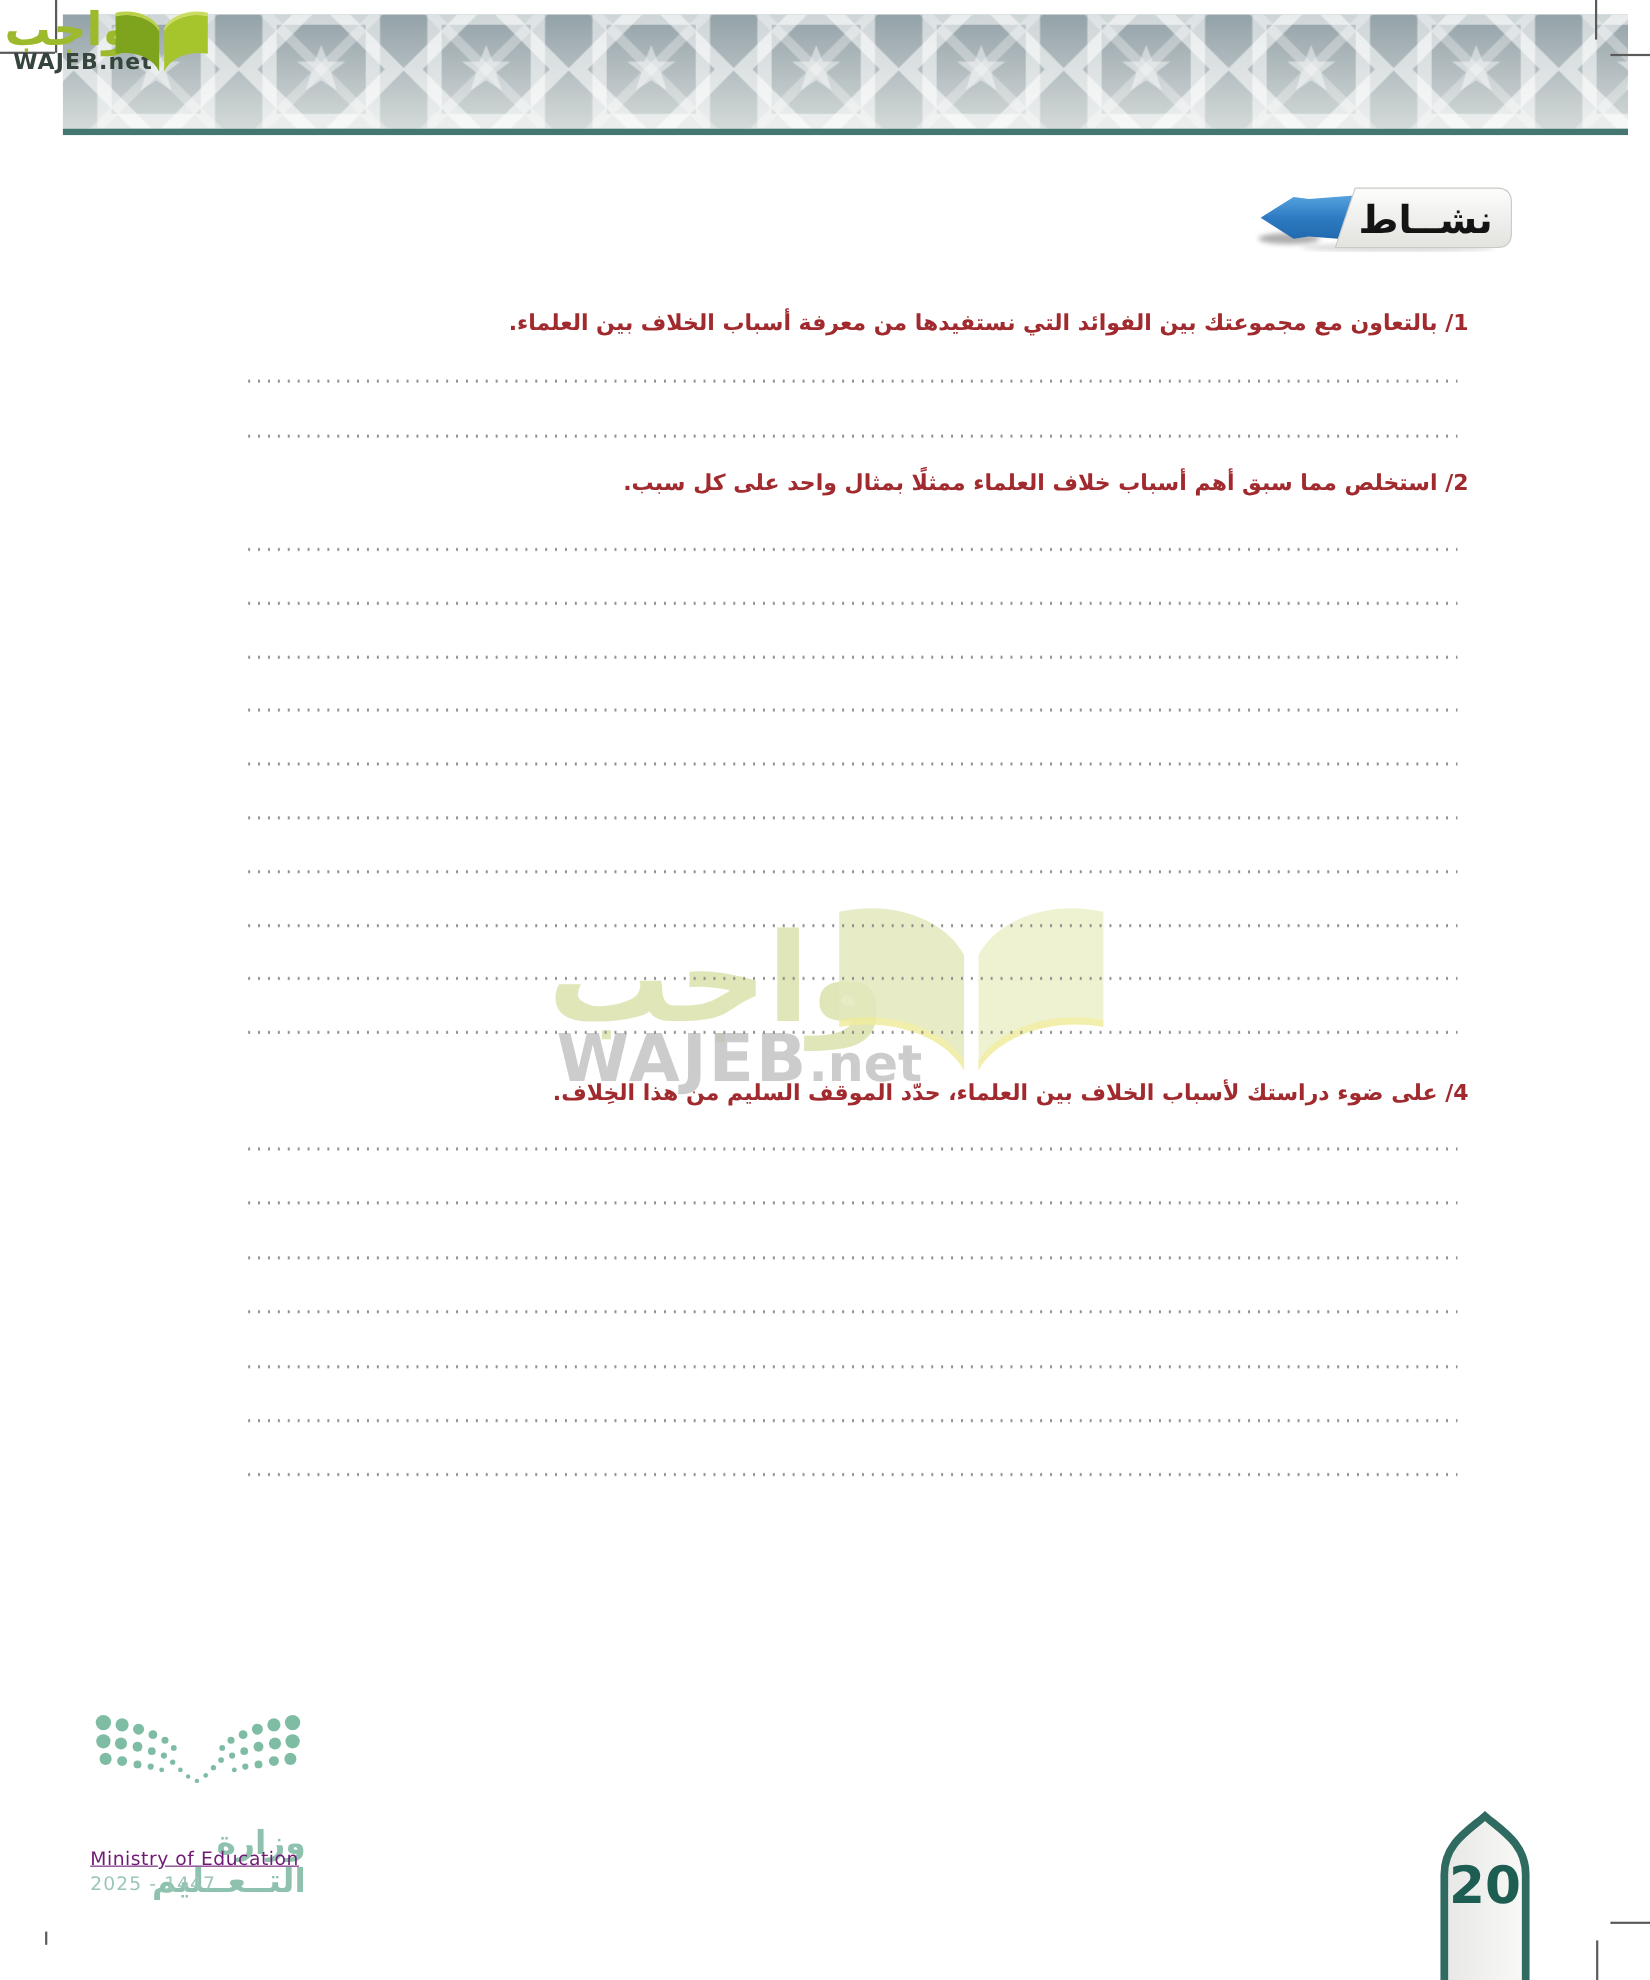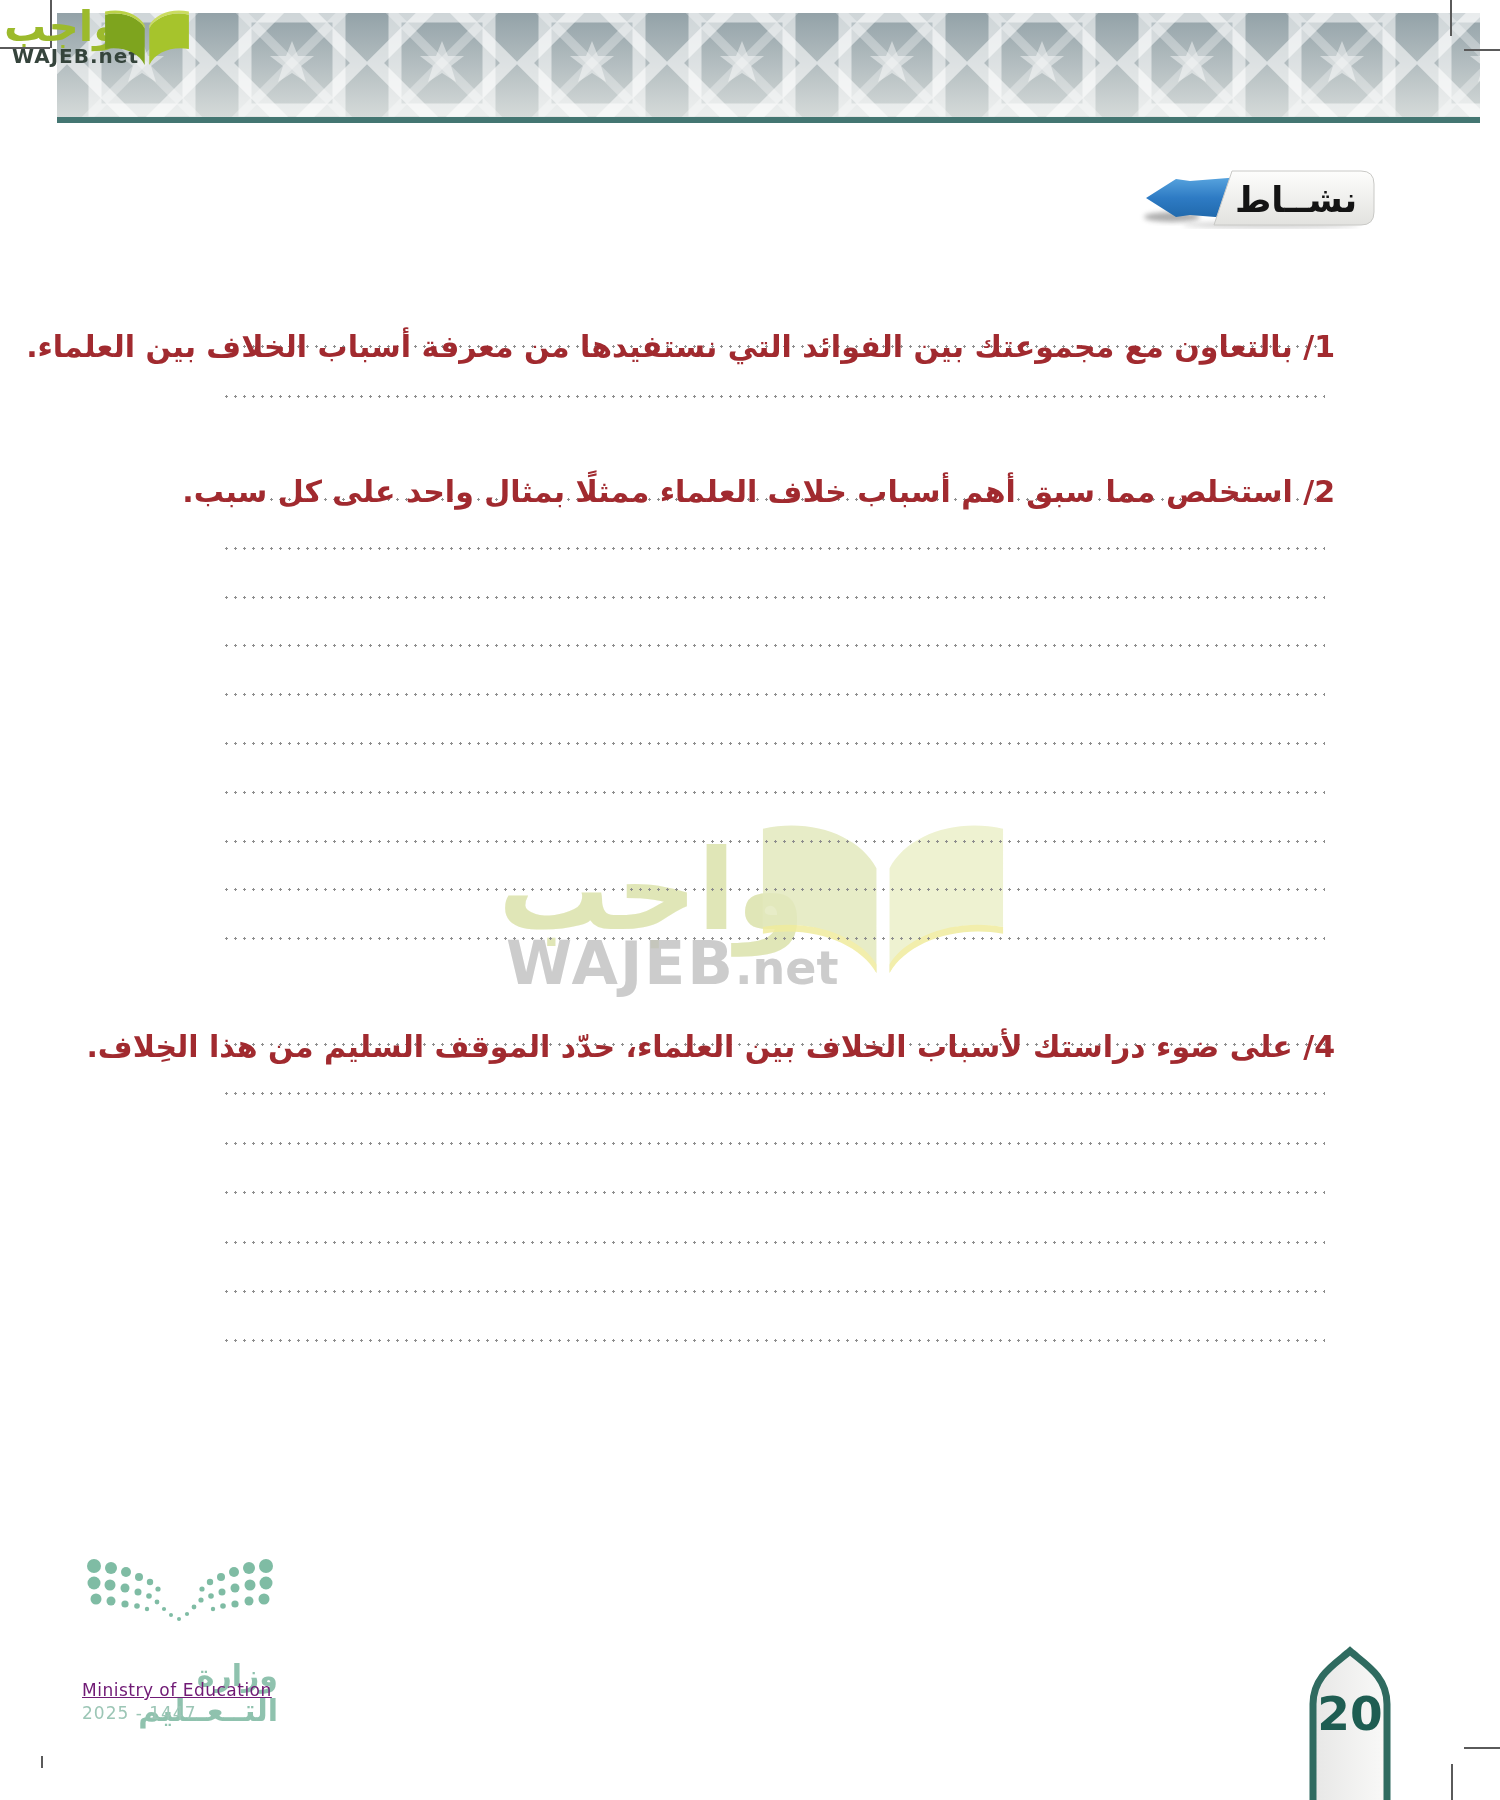--- a/index.html
+++ b/index.html
@@ -23,21 +23,21 @@
     font-size:42px;font-weight:bold;color:#9CBA2C;line-height:46px;}
   .wajeb-net{position:absolute;left:8px;top:40px;font-size:20px;font-weight:bold;
     color:#35443C;letter-spacing:1px;}
   .wajeb-book{position:absolute;left:96px;top:0;}
 
   
   .activity{position:absolute;left:1136px;top:167px;width:240px;height:62px;z-index:6;}
 
   
   .question{position:absolute;right:165px;direction:rtl;text-align:center;
-    font-weight:bold;font-size:30px;color:#A12A2F;white-space:nowrap;z-index:4;margin-top:48px;}
+    font-weight:bold;font-size:20px;color:#A12A2F;white-space:nowrap;z-index:4;}
   .q1{top:281px;}
   .q2{top:426px;}
   .q3{top:981px;}
 
   
   .linegroup{position:absolute;left:222px;width:1103px;z-index:3;}
   .dotline{position:absolute;left:0;right:0;height:3px;
     background-image:radial-gradient(circle,#8d8d8d 1.15px,rgba(0,0,0,0) 1.4px);
     background-size:9px 3px;background-repeat:repeat-x;background-position:0 50%;}
 

